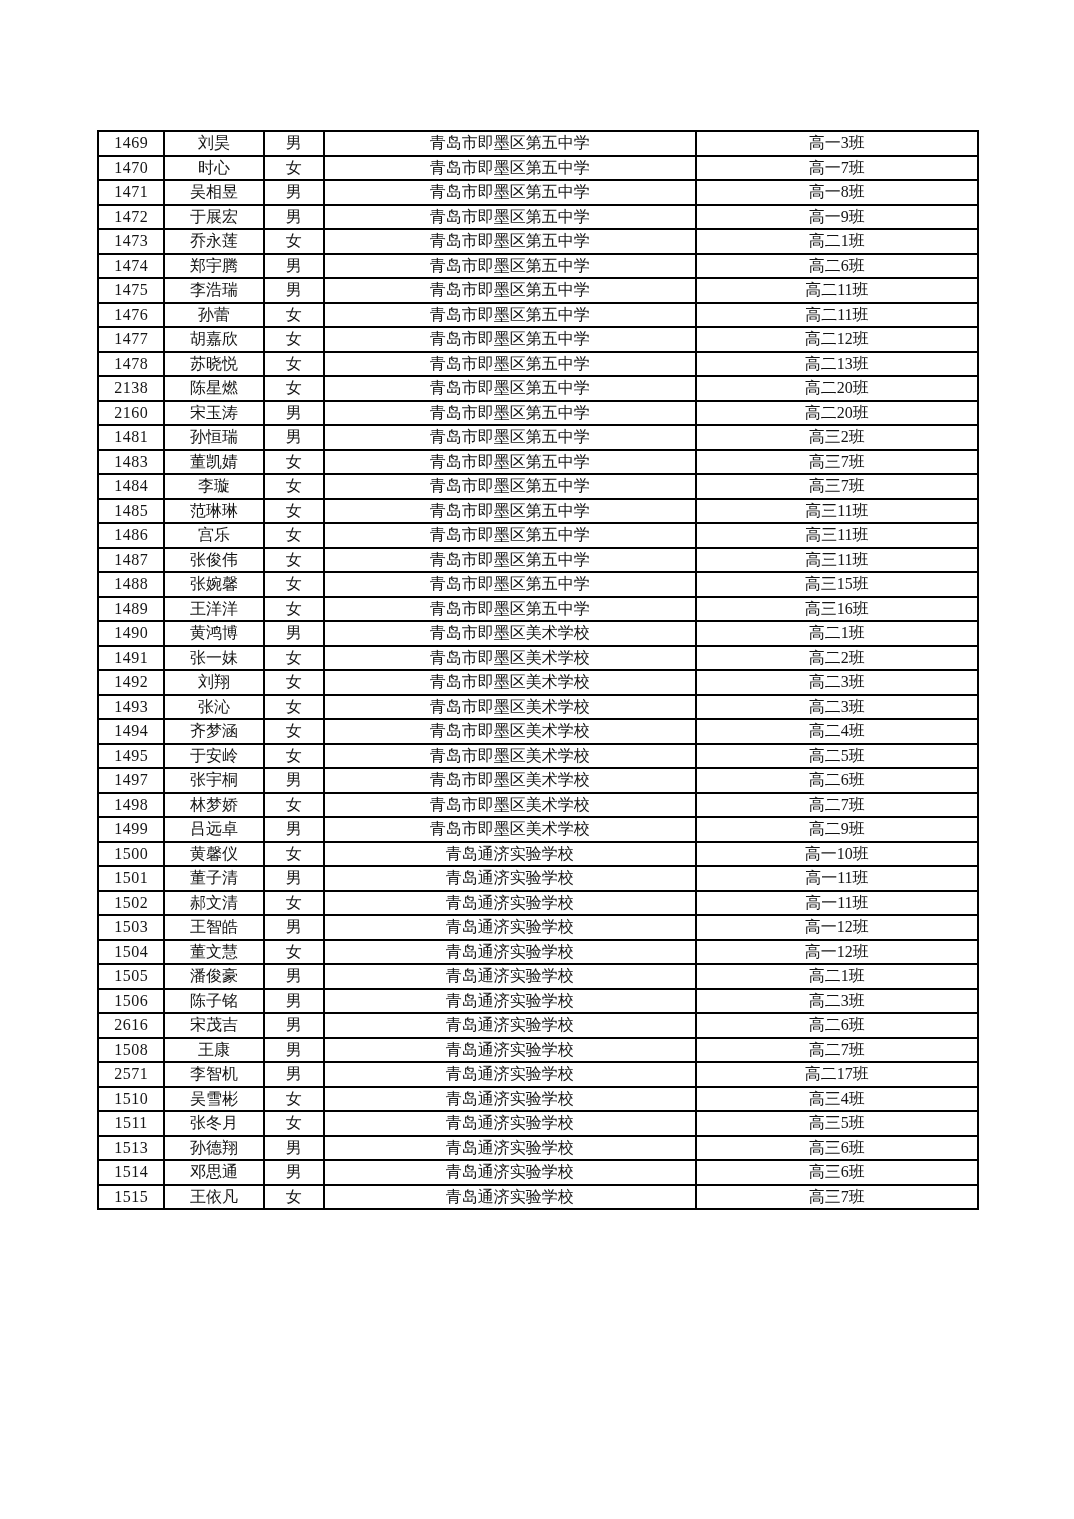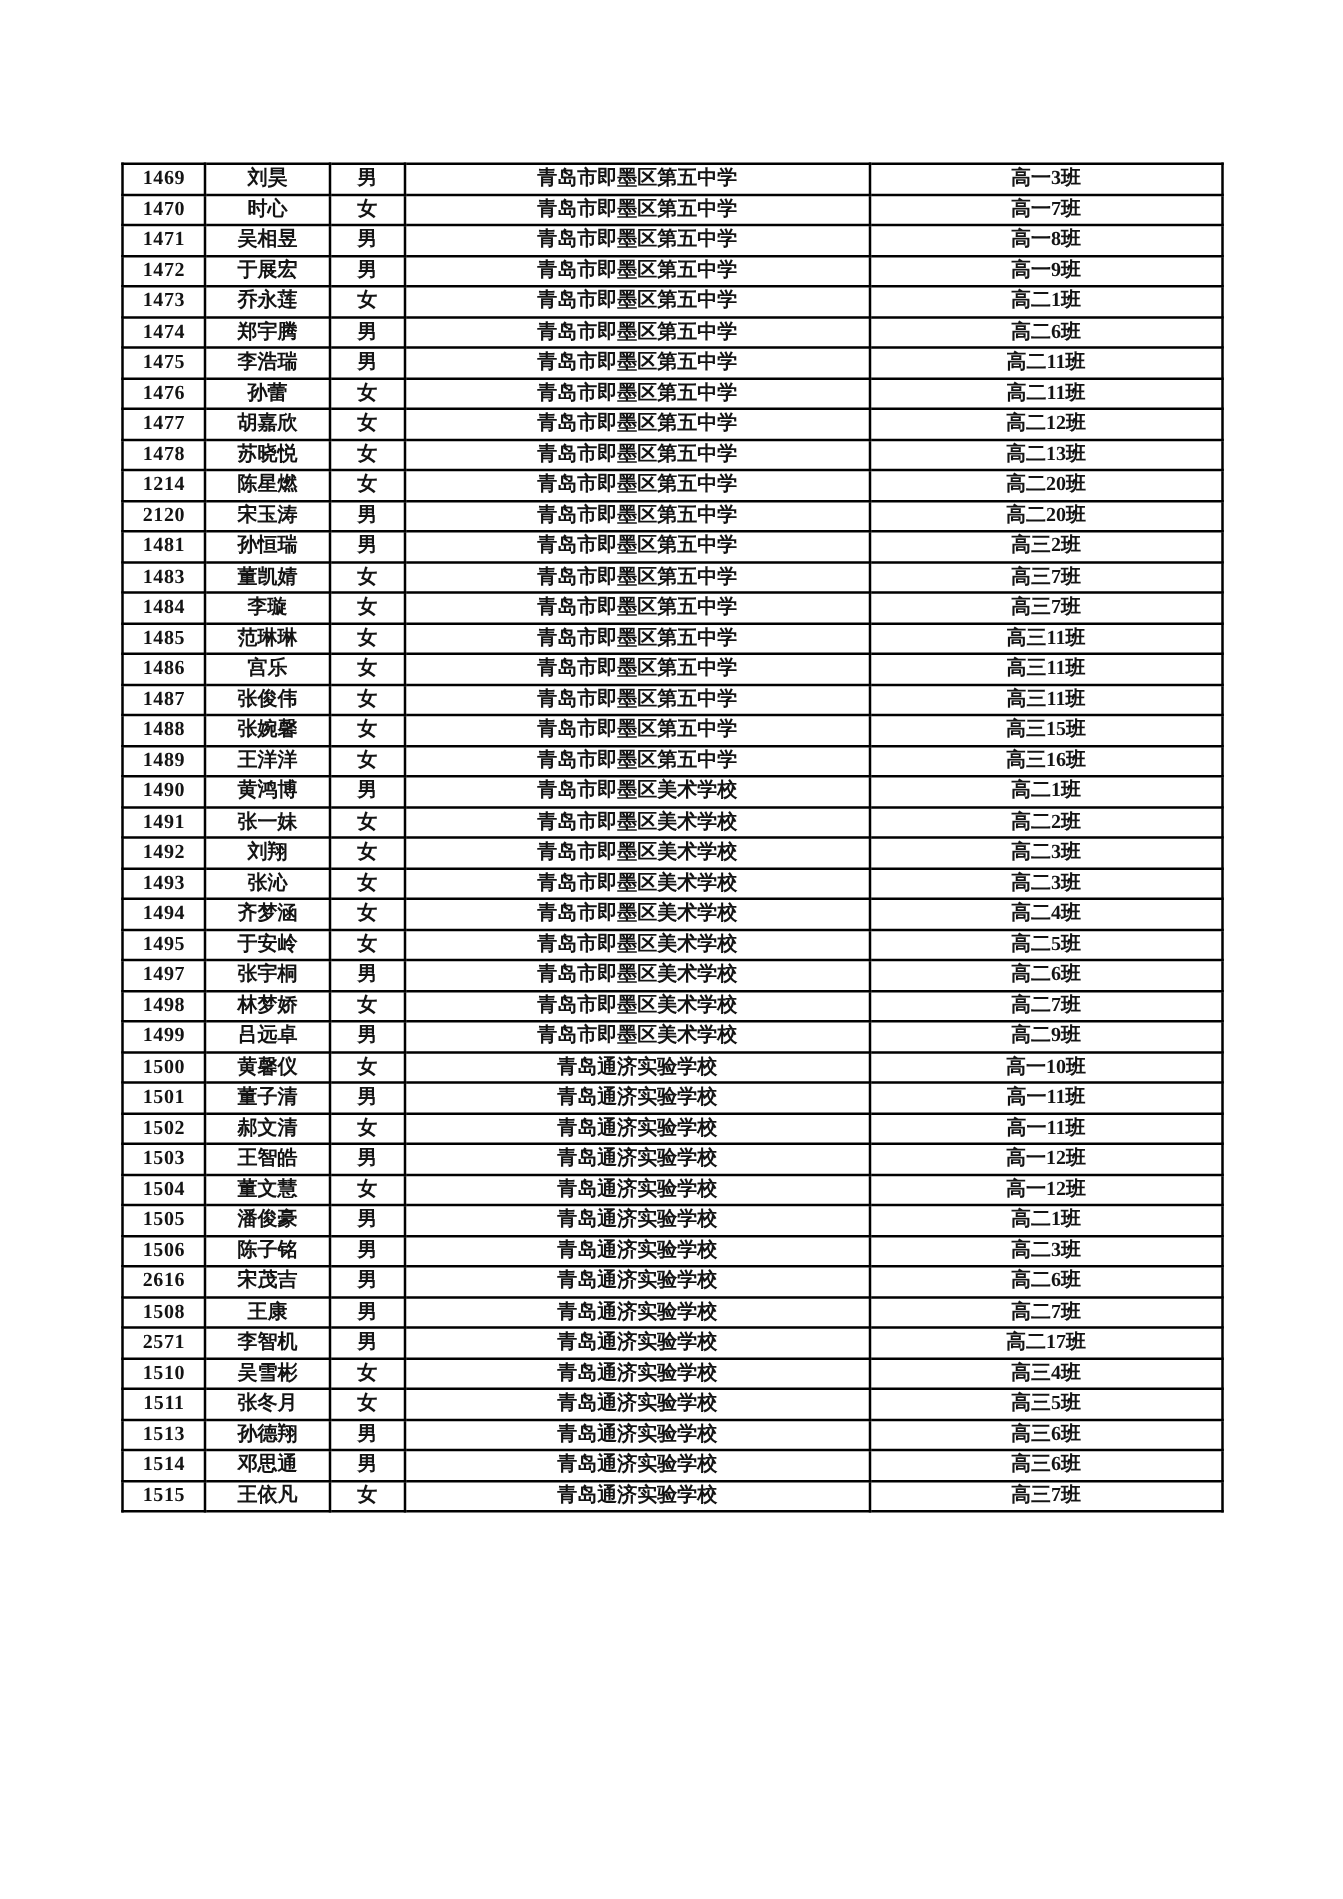--- a/index.html
+++ b/index.html
@@ -16,21 +16,20 @@
     color: #141414;
     overflow: hidden;
   }
   table.roster {
     position: absolute;
     left: 97px;
     top: 130px;
     width: 882px;
     border-collapse: collapse;
     table-layout: fixed;
-    font-weight: bold;
   }
   table.roster td {
     border: 2px solid #000000;
     height: 22.5px;
     padding: 0;
     text-align: center;
     vertical-align: middle;
     font-size: 16px;
     line-height: 1;
     white-space: nowrap;
@@ -112,28 +111,28 @@
           <td class="col-class">高二12班</td>
         </tr>
         <tr>
           <td class="col-id">1478</td>
           <td class="col-name">苏晓悦</td>
           <td class="col-gender">女</td>
           <td class="col-school">青岛市即墨区第五中学</td>
           <td class="col-class">高二13班</td>
         </tr>
         <tr>
-          <td class="col-id">1214</td>
+          <td class="col-id">2138</td>
           <td class="col-name">陈星燃</td>
           <td class="col-gender">女</td>
           <td class="col-school">青岛市即墨区第五中学</td>
           <td class="col-class">高二20班</td>
         </tr>
         <tr>
-          <td class="col-id">2120</td>
+          <td class="col-id">2160</td>
           <td class="col-name">宋玉涛</td>
           <td class="col-gender">男</td>
           <td class="col-school">青岛市即墨区第五中学</td>
           <td class="col-class">高二20班</td>
         </tr>
         <tr>
           <td class="col-id">1481</td>
           <td class="col-name">孙恒瑞</td>
           <td class="col-gender">男</td>
           <td class="col-school">青岛市即墨区第五中学</td>

